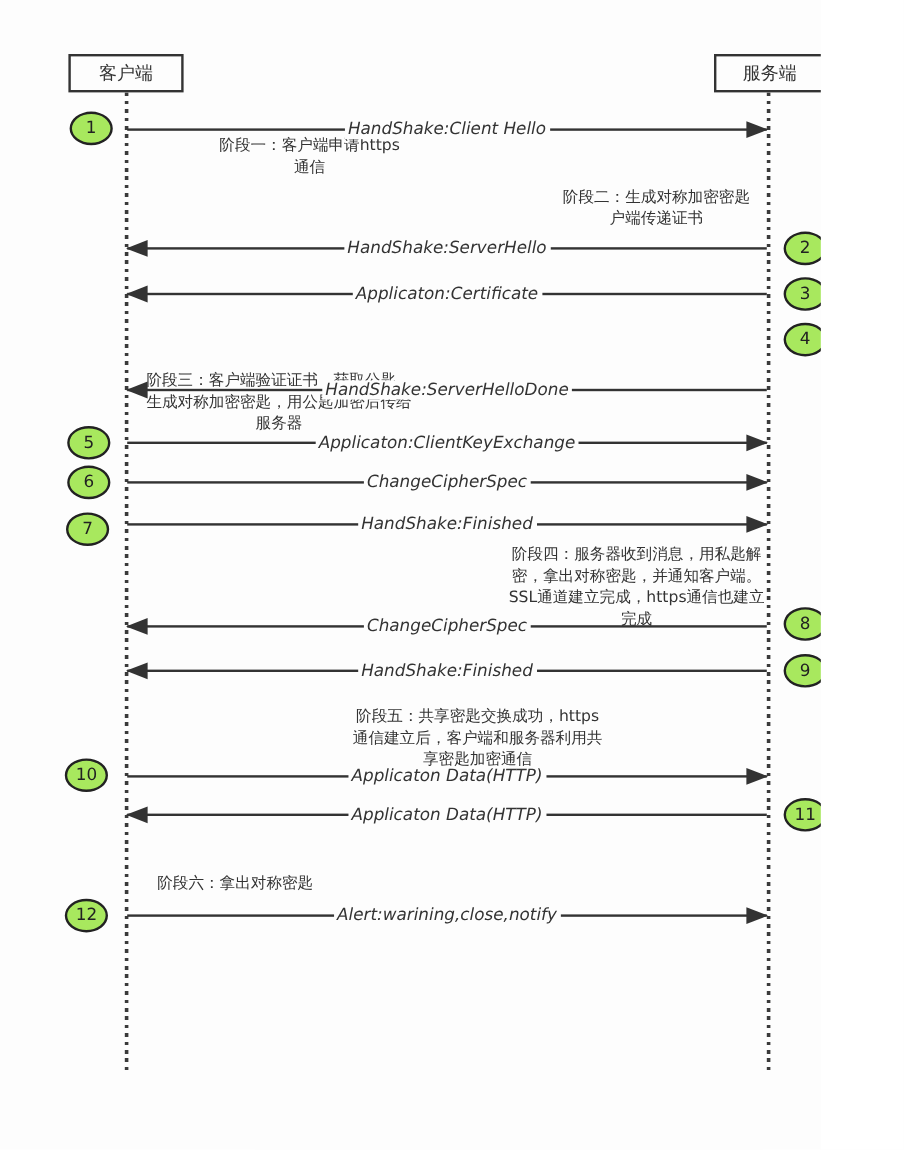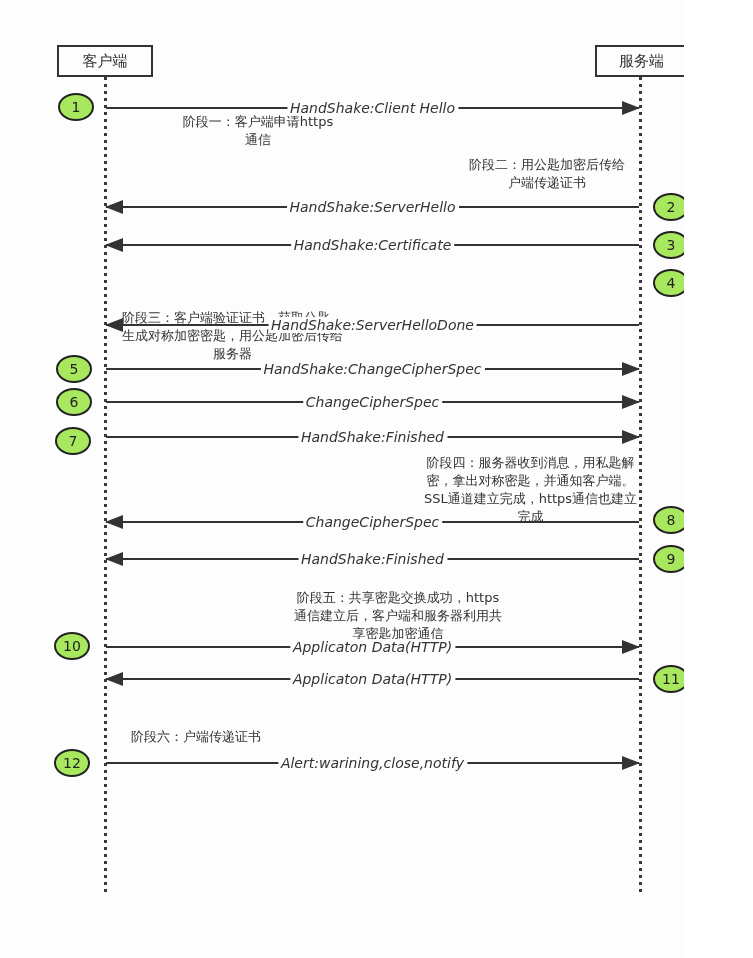--- a/index.html
+++ b/index.html
@@ -98,53 +98,53 @@
 <div class="canvas">
 
   <div class="actor" style="left:57px; top:45px; width:96px;">客户端</div>
   <div class="actor" style="left:595px; top:45px; width:93px;text-align:center;">服务端</div>
 
   <div class="lifeline" style="left:104px;"></div>
   <div class="lifeline" style="left:639px;"></div>
 
   <div class="phase" style="left:168px; top:68px;  width:180px;margin-top:45px;">阶段一：客户端申请https
 通信</div>
-  <div class="phase" style="left:452px; top:156px; width:190px;">阶段二：用公匙加密后传给
+  <div class="phase" style="left:452px; top:156px; width:190px;">阶段二：生成对称加密密匙
 户端传递证书</div>
   <div class="phase" style="left:110px; top:309px; width:245px;">阶段三：客户端验证证书，获取公匙，
 生成对称加密密匙，用公匙加密后传给
 服务器</div>
   <div class="phase" style="left:288px; top:589px; width:220px;">阶段五：共享密匙交换成功，https
 通信建立后，客户端和服务器利用共
 享密匙加密通信</div>
   <div class="phase" style="left:418px; top:454px; width:225px;">阶段四：服务器收到消息，用私匙解
 密，拿出对称密匙，并通知客户端。
 SSL通道建立完成，https通信也建立
 完成</div>
-  <div class="phase align-left" style="left:131px; top:728px; width:200px;">阶段六：户端传递证书</div>
+  <div class="phase align-left" style="left:131px; top:728px; width:200px;">阶段六：拿出对称密匙</div>
 
   <div class="msg right" style="top:107px;">
     <span class="head"></span>
     <span class="label">HandShake:Client Hello</span>
   </div>
   <div class="msg left" style="top:206px;">
     <span class="head"></span>
     <span class="label">HandShake:ServerHello</span>
   </div>
   <div class="msg left" style="top:244px;">
     <span class="head"></span>
-    <span class="label">HandShake:Certificate</span>
+    <span class="label">Applicaton:Certificate</span>
   </div>
   <div class="msg left" style="top:282px;margin-top:42px;">
     <span class="head"></span>
     <span class="label">HandShake:ServerHelloDone</span>
   </div>
   <div class="msg right" style="top:368px;">
     <span class="head"></span>
-    <span class="label">HandShake:ChangeCipherSpec</span>
+    <span class="label">Applicaton:ClientKeyExchange</span>
   </div>
   <div class="msg right" style="top:401px;">
     <span class="head"></span>
     <span class="label">ChangeCipherSpec</span>
   </div>
   <div class="msg right" style="top:436px;">
     <span class="head"></span>
     <span class="label">HandShake:Finished</span>
   </div>
   <div class="msg left" style="top:521px;">

